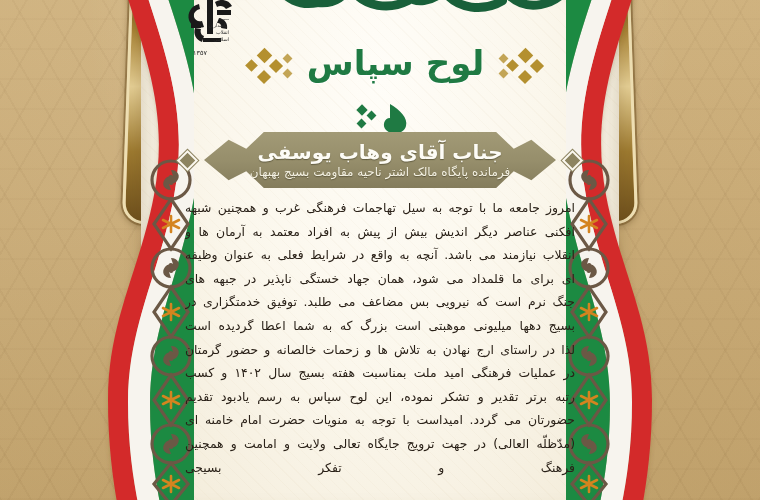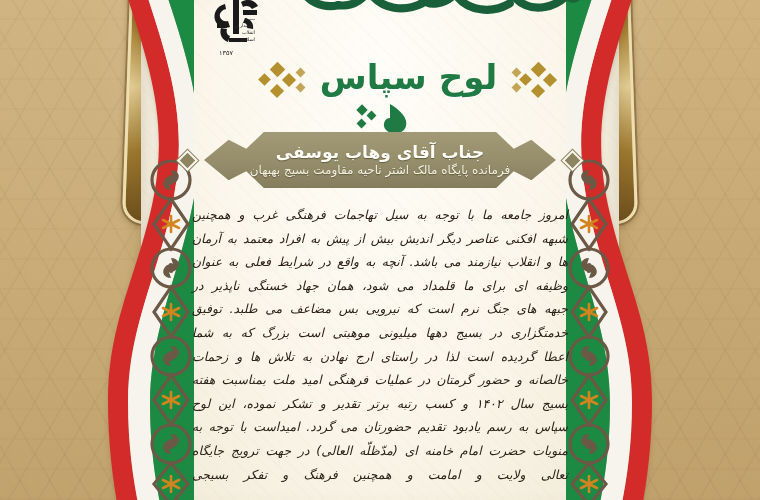--- a/index.html
+++ b/index.html
@@ -105,21 +105,21 @@
     height: 360px;
   }
   .medallion-chain.left  { left: 148px; }
   .medallion-chain.right { right: 148px; transform: scaleX(-1); }
   .medallion-chain svg { width: 100%; height: 100%; display: block; }
 
   
   .header {
     position: absolute;
     top: 0;
-    left: 151px;
+    left: 125px;
     right: 141px;
     height: 128px;
   }
 
   
   .emblem {
     position: absolute;
     left: 52px;
     top: -6px;
     width: 74px;
@@ -139,21 +139,20 @@
   .calligraphy-top svg { width: 100%; height: 100%; display: block; }
 
   
   .sepas-line {
     position: absolute;
     top: 46px;
     left: 0;
     right: 0;
     height: 68px;
     display: flex;
-    align-items: center;
     justify-content: center;
     gap: 14px;
     margin-left: 47px;
   }
   .sepas-title {
     font-size: 34px;
     font-weight: bold;
     color: #1f7a43;
     letter-spacing: 1px;
     text-shadow: 0 1px 0 rgba(255,255,255,.8);
@@ -196,21 +195,21 @@
     display: flex;
     flex-direction: column;
     align-items: center;
     justify-content: center;
     text-align: center;
     padding: 0 26px;
     box-sizing: border-box;
   }
   .banner-name {
     color: #fdfcf6;
-    font-size: 17px;
+    font-size: 20px;
     font-weight: bold;
     white-space: nowrap;
     line-height: 1.1;
     text-shadow: 0 1px 1px rgba(60,56,34,.55);
   }
   .banner-role {
     color: #f4f1e2;
     font-size: 12px;
     white-space: nowrap;
     margin-top: 3px;
@@ -239,24 +238,23 @@
     bottom: 0;
     overflow: hidden;
     text-align: justify;
     color: #2a2118;
     font-size: 12.4px;
     line-height: 23.6px;
     letter-spacing: .1px;
     word-spacing: 2px;
   }
   .body-text p {
-    margin: 7px;
+    margin: 0;
     text-align: justify;
     text-align-last: justify;
-    font-style: italic;
   }
 </style>
 </head>
 <body>
 
 <div id="certificate">
 
   <div class="bg-tan"></div>
 
   <div class="gold-frame left">

